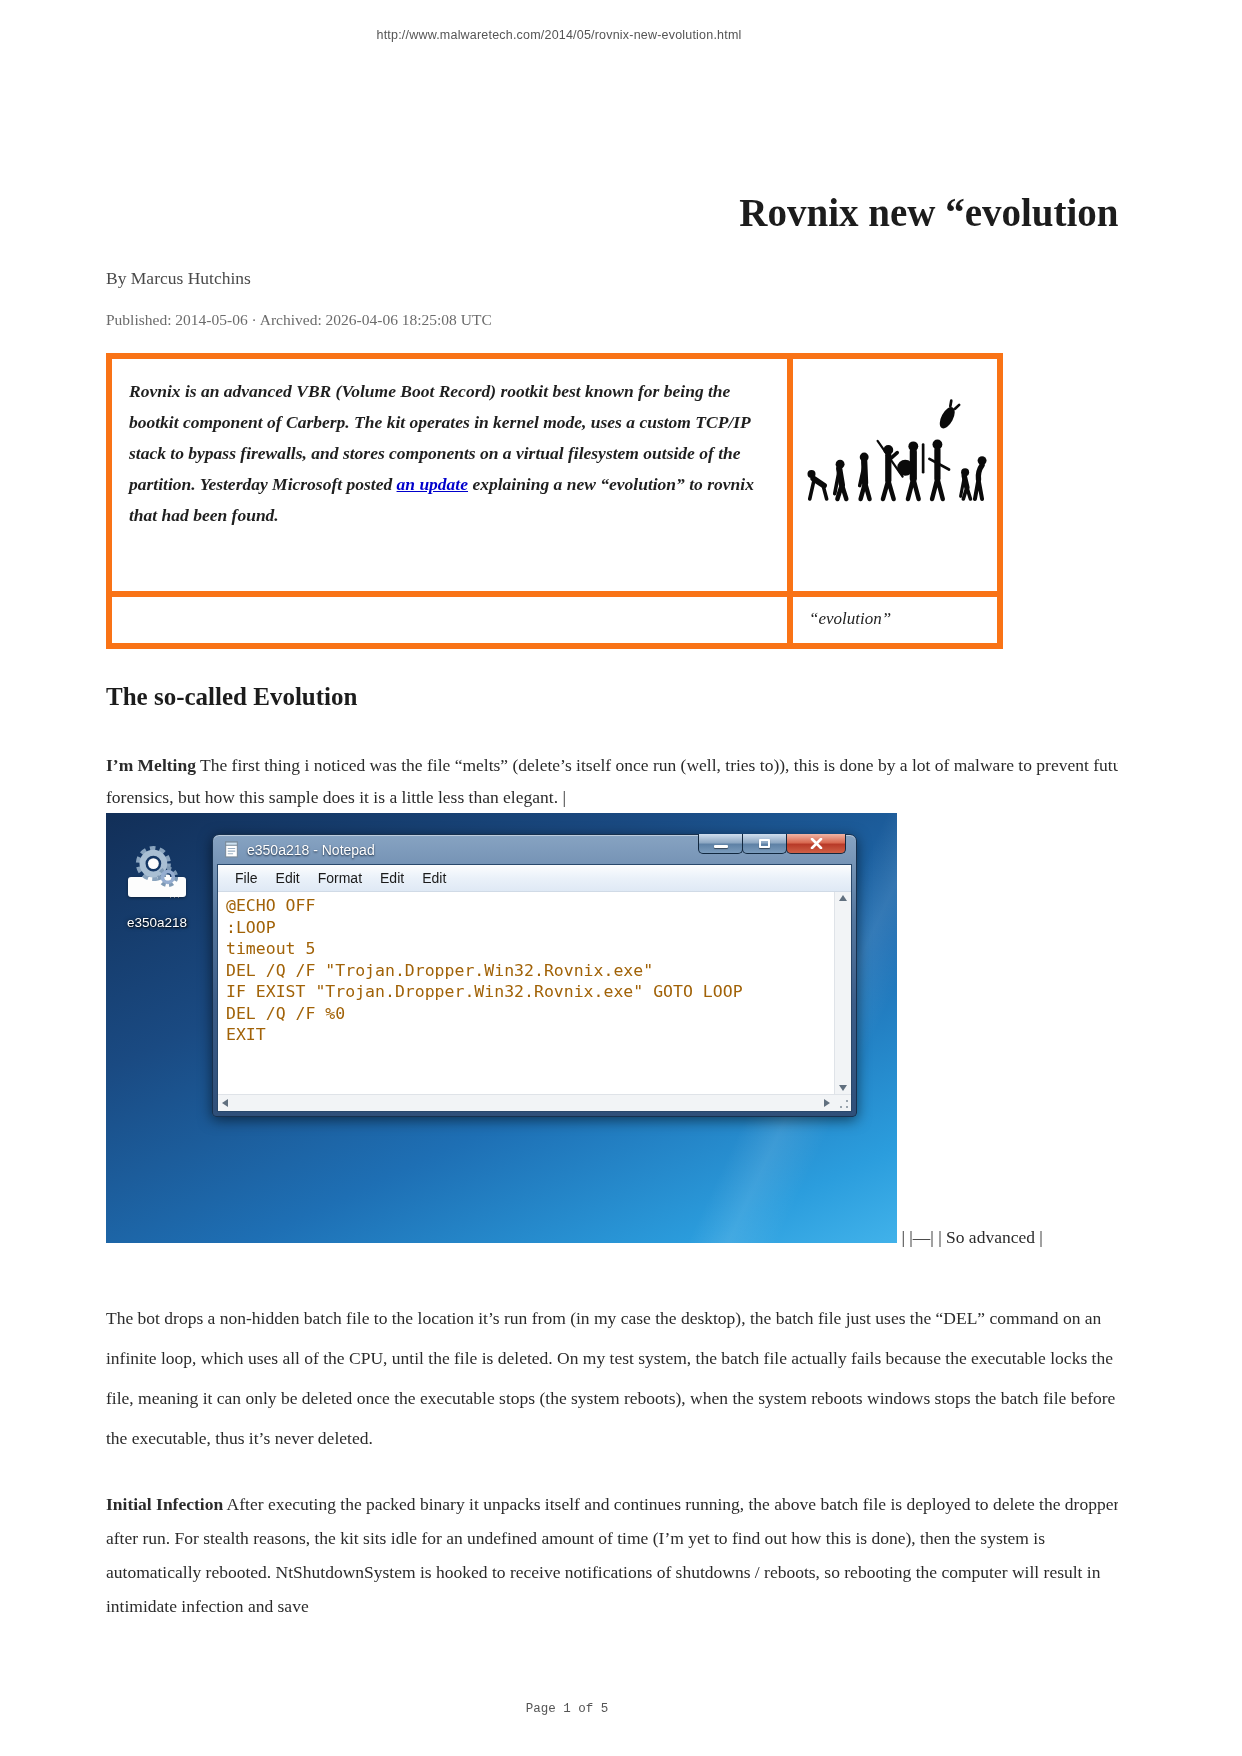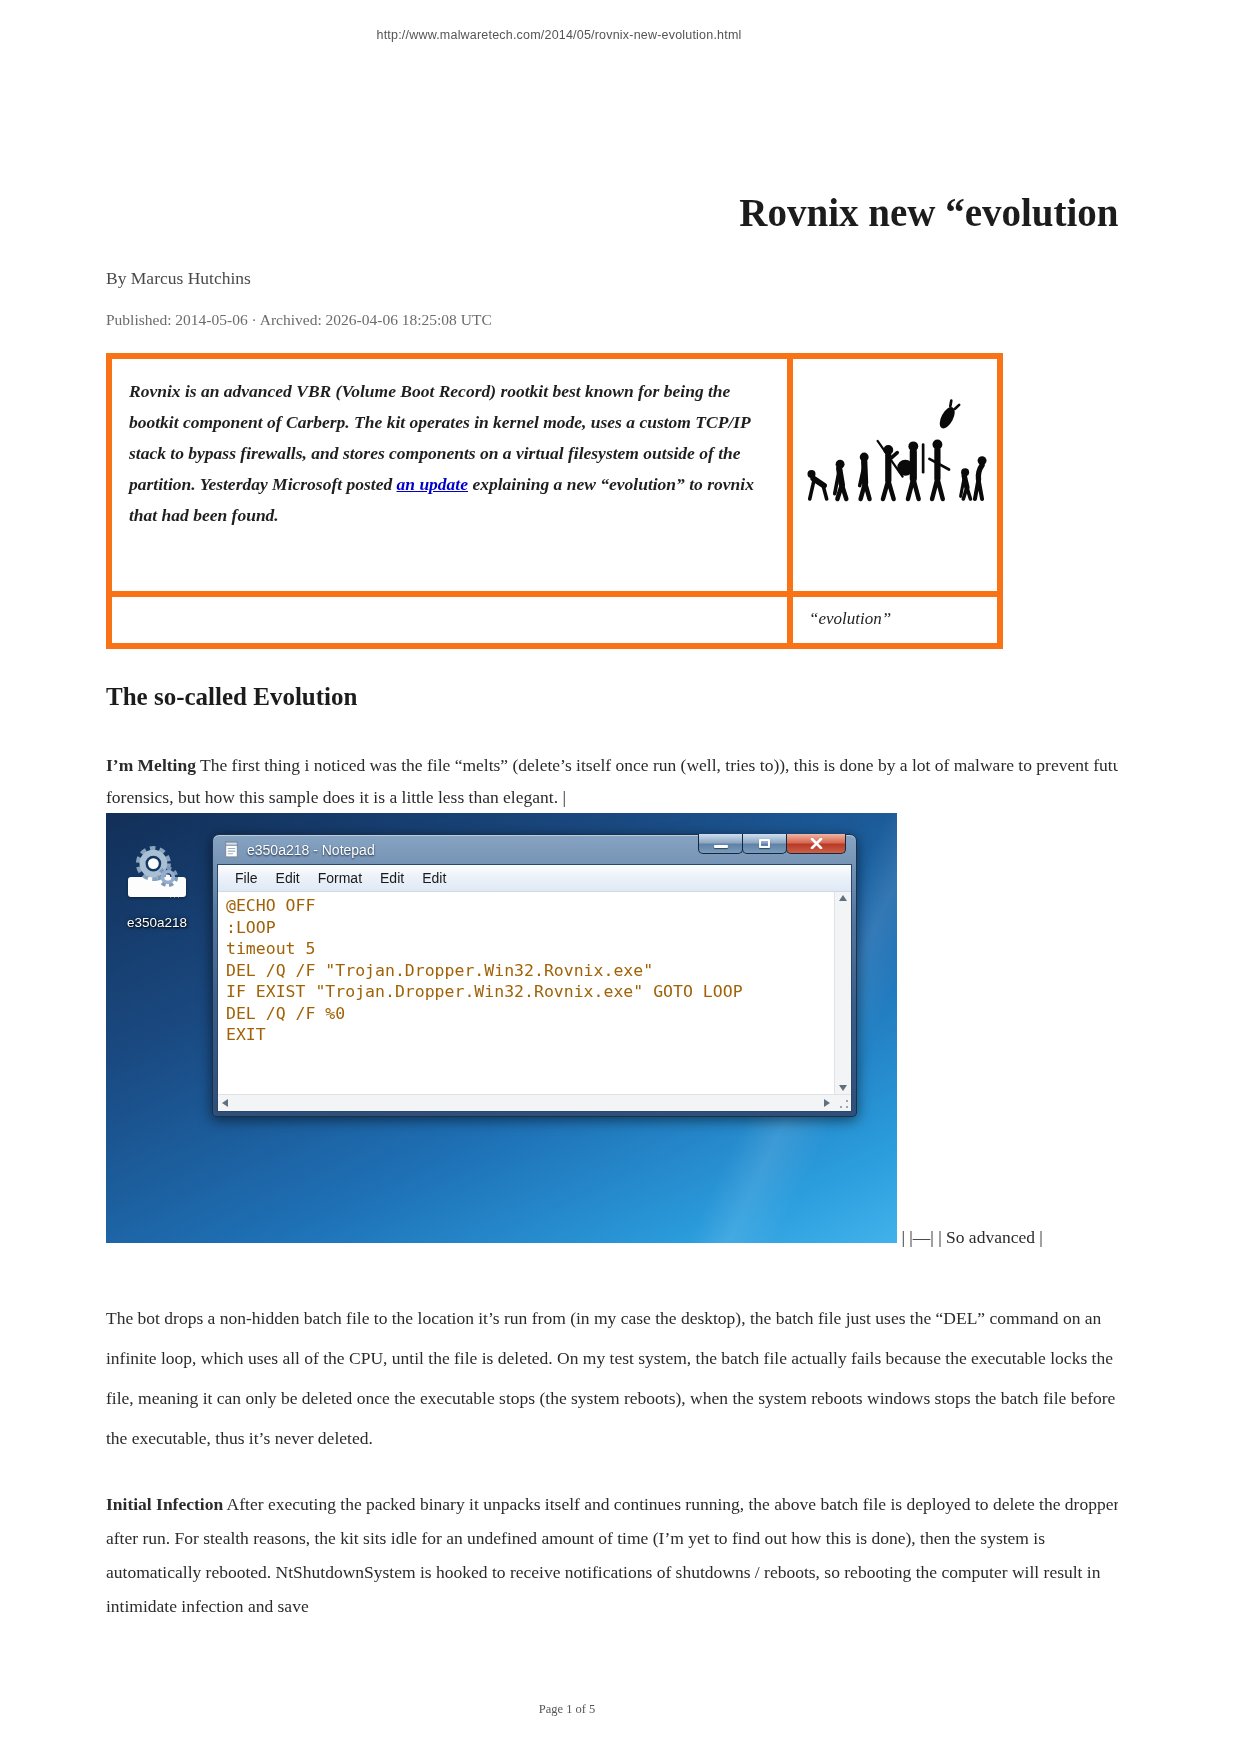--- a/index.html
+++ b/index.html
@@ -126,21 +126,21 @@
       radial-gradient(circle at 2px 8px, #9aa4ae 1.1px, transparent 1.3px);
   }
   .tri { width:0; height:0; }
   .tri-up    { border-left:4px solid transparent; border-right:4px solid transparent; border-bottom:6px solid #61707f; }
   .tri-down  { border-left:4px solid transparent; border-right:4px solid transparent; border-top:6px solid #61707f; }
   .tri-left  { border-top:4px solid transparent; border-bottom:4px solid transparent; border-right:6px solid #61707f; }
   .tri-right { border-top:4px solid transparent; border-bottom:4px solid transparent; border-left:6px solid #61707f; }
 
   .page-footer {
     position:absolute; top:1702px; left:16px; right:0; text-align:center;
-    font-family:Liberation Serif, serif; font-size:12.5px; color:#555;
+    font-family:Liberation Mono, monospace; font-size:12.5px; color:#555;
   }
 </style>
 </head>
 <body>
 
 <div class="page">
 
   <div class="url-header">http://www.malwaretech.com/2014/05/rovnix-new-evolution.html</div>
 
   <div class="content">

